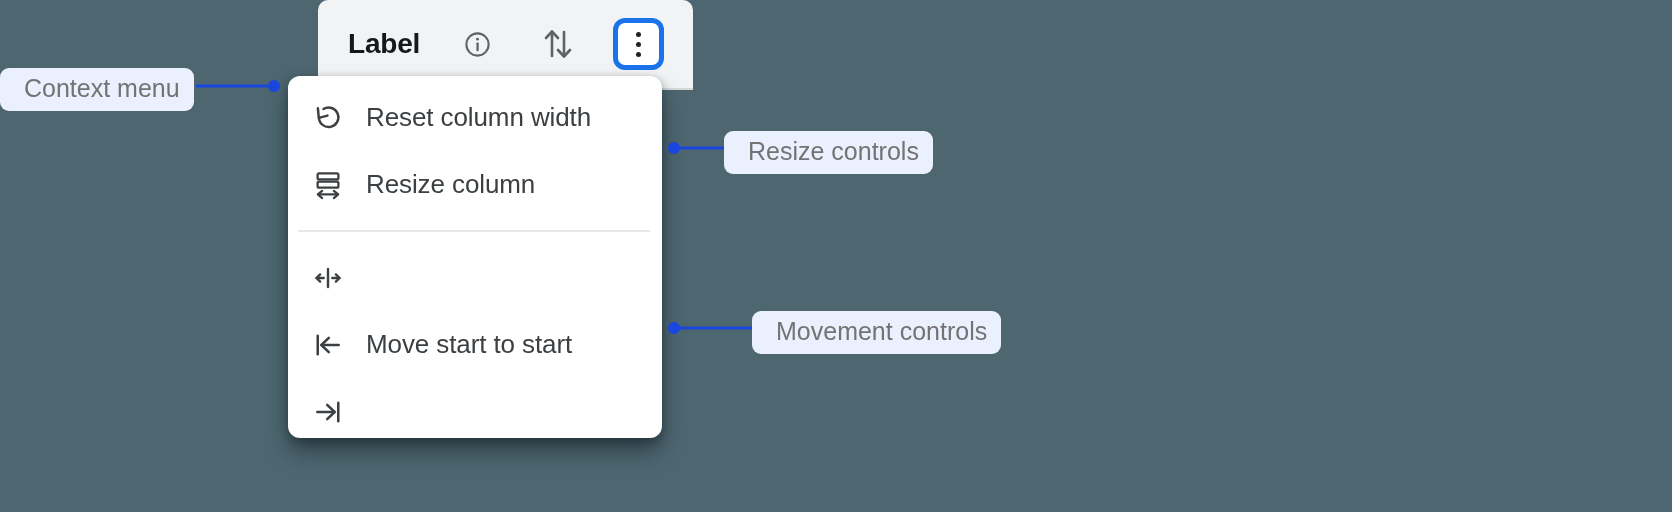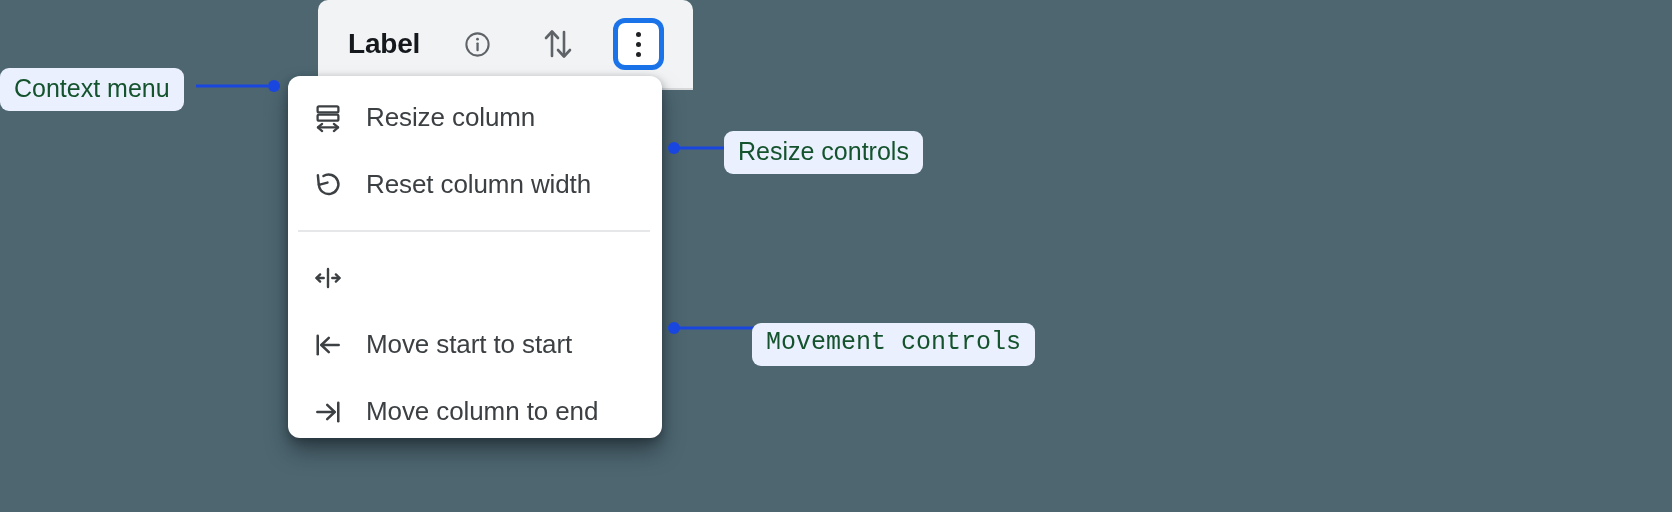--- a/index.html
+++ b/index.html
@@ -118,24 +118,24 @@
   #menu-divider {
     height: 2px;
     background: #e5e7e9;
     margin: 12px 12px 12px 10px;
   }
 
   
   .annotation-chip {
     position: absolute;
     background: #eaf0fd;
-    color: #14532d;
+    color: #737373;
     font-size: 25px;
     border-radius: 9px;
-    padding: 6px 14px 8px 14px;
+    padding: 6px 14px 8px 24px;
     white-space: nowrap;
     line-height: 1.15;
     z-index: 20;
   }
   .conn {
     position: absolute;
     z-index: 19;
   }
   .conn .conn-line {
     position: absolute;
@@ -158,21 +158,21 @@
   #chip-context   { left: 0px;   top: 68px; }
   #conn-context   { left: 196px; top: 80px; width: 84px; height: 12px; }
   #conn-context .conn-line { left: 0px;  width: 72px; }
   #conn-context .conn-dot  { left: 72px; }
 
   #chip-resize    { left: 724px; top: 131px; }
   #conn-resize    { left: 668px; top: 142px; width: 92px; height: 12px; }
   #conn-resize .conn-line { left: 10px; width: 82px; }
   #conn-resize .conn-dot  { left: 0px; }
 
-  #chip-movement  { left: 752px; top: 323px; font-family: Liberation Mono, monospace; }
+  #chip-movement  { left: 752px; top: 311px; }
   #conn-movement  { left: 668px; top: 322px; width: 92px; height: 12px; }
   #conn-movement .conn-line { left: 10px; width: 82px; }
   #conn-movement .conn-dot  { left: 0px; }
 </style>
 </head>
 <body>
 
 <div id="header-bar">
   <span class="hdr-title">Label</span>
 
@@ -200,40 +200,40 @@
     <span class="dot"></span>
     <span class="dot"></span>
   </div>
 </div>
 
 <div id="context-menu">
 
   <div class="menu-item">
     <span class="mi-icon">
       <svg width="32" height="32" viewBox="0 0 24 24" fill="none">
+        <path d="M5.2 11.6 A7.3 7.3 0 1 0 8.6 5.3" stroke="#3c4043" stroke-width="1.85" stroke-linecap="round"></path>
+        <path d="M4.4 4.6 L5.1 11.9 L11.6 10.2" stroke="#3c4043" stroke-width="1.85" stroke-linecap="round" stroke-linejoin="round" fill="none"></path>
+      </svg>
+    </span>
+    <span class="mi-label">Reset column width</span>
+  </div>
+
+  <div class="menu-item">
+    <span class="mi-icon">
+      <svg width="32" height="32" viewBox="0 0 24 24" fill="none">
         <rect x="4.2" y="3.2" width="15.6" height="4.6" rx="1.1" stroke="#3c4043" stroke-width="1.7"></rect>
         <rect x="4.2" y="9.4" width="15.6" height="4.6" rx="1.1" stroke="#3c4043" stroke-width="1.7"></rect>
         <path d="M4.6 19.1 L19.4 19.1" stroke="#3c4043" stroke-width="1.7" stroke-linecap="round"></path>
         <path d="M7.6 16.4 L4.4 19.1 L7.6 21.8" stroke="#3c4043" stroke-width="1.7" stroke-linecap="round" stroke-linejoin="round"></path>
         <path d="M16.4 16.4 L19.6 19.1 L16.4 21.8" stroke="#3c4043" stroke-width="1.7" stroke-linecap="round" stroke-linejoin="round"></path>
       </svg>
     </span>
     <span class="mi-label">Resize column</span>
   </div>
 
-  <div class="menu-item">
-    <span class="mi-icon">
-      <svg width="32" height="32" viewBox="0 0 24 24" fill="none">
-        <path d="M5.2 11.6 A7.3 7.3 0 1 0 8.6 5.3" stroke="#3c4043" stroke-width="1.85" stroke-linecap="round"></path>
-        <path d="M4.4 4.6 L5.1 11.9 L11.6 10.2" stroke="#3c4043" stroke-width="1.85" stroke-linecap="round" stroke-linejoin="round" fill="none"></path>
-      </svg>
-    </span>
-    <span class="mi-label">Reset column width</span>
-  </div>
-
   <div id="menu-divider"></div>
 
   <div class="menu-item">
     <span class="mi-icon">
       <svg width="32" height="32" viewBox="0 0 24 24" fill="none">
         <path d="M12 5.2 L12 18.8" stroke="#3c4043" stroke-width="1.8" stroke-linecap="round"></path>
         <path d="M8.8 12 L3.6 12" stroke="#3c4043" stroke-width="1.8" stroke-linecap="round"></path>
         <path d="M6.1 9.3 L3.3 12 L6.1 14.7" stroke="#3c4043" stroke-width="1.8" stroke-linecap="round" stroke-linejoin="round"></path>
         <path d="M15.2 12 L20.4 12" stroke="#3c4043" stroke-width="1.8" stroke-linecap="round"></path>
         <path d="M17.9 9.3 L20.7 12 L17.9 14.7" stroke="#3c4043" stroke-width="1.8" stroke-linecap="round" stroke-linejoin="round"></path>
@@ -253,21 +253,20 @@
   </div>
 
   <div class="menu-item">
     <span class="mi-icon">
       <svg width="32" height="32" viewBox="0 0 24 24" fill="none">
         <path d="M19.7 5 L19.7 19" stroke="#3c4043" stroke-width="1.9" stroke-linecap="round"></path>
         <path d="M4 12 L16.8 12" stroke="#3c4043" stroke-width="1.9" stroke-linecap="round"></path>
         <path d="M11.4 6.6 L17 12 L11.4 17.4" stroke="#3c4043" stroke-width="1.9" stroke-linecap="round" stroke-linejoin="round"></path>
       </svg>
     </span>
-    <span class="mi-label">Move column to end</span>
   </div>
 
 </div>
 
 <div class="annotation-chip" id="chip-context">Context menu</div>
 <div class="conn" id="conn-context">
   <span class="conn-line"></span>
   <span class="conn-dot"></span>
 </div>
 

